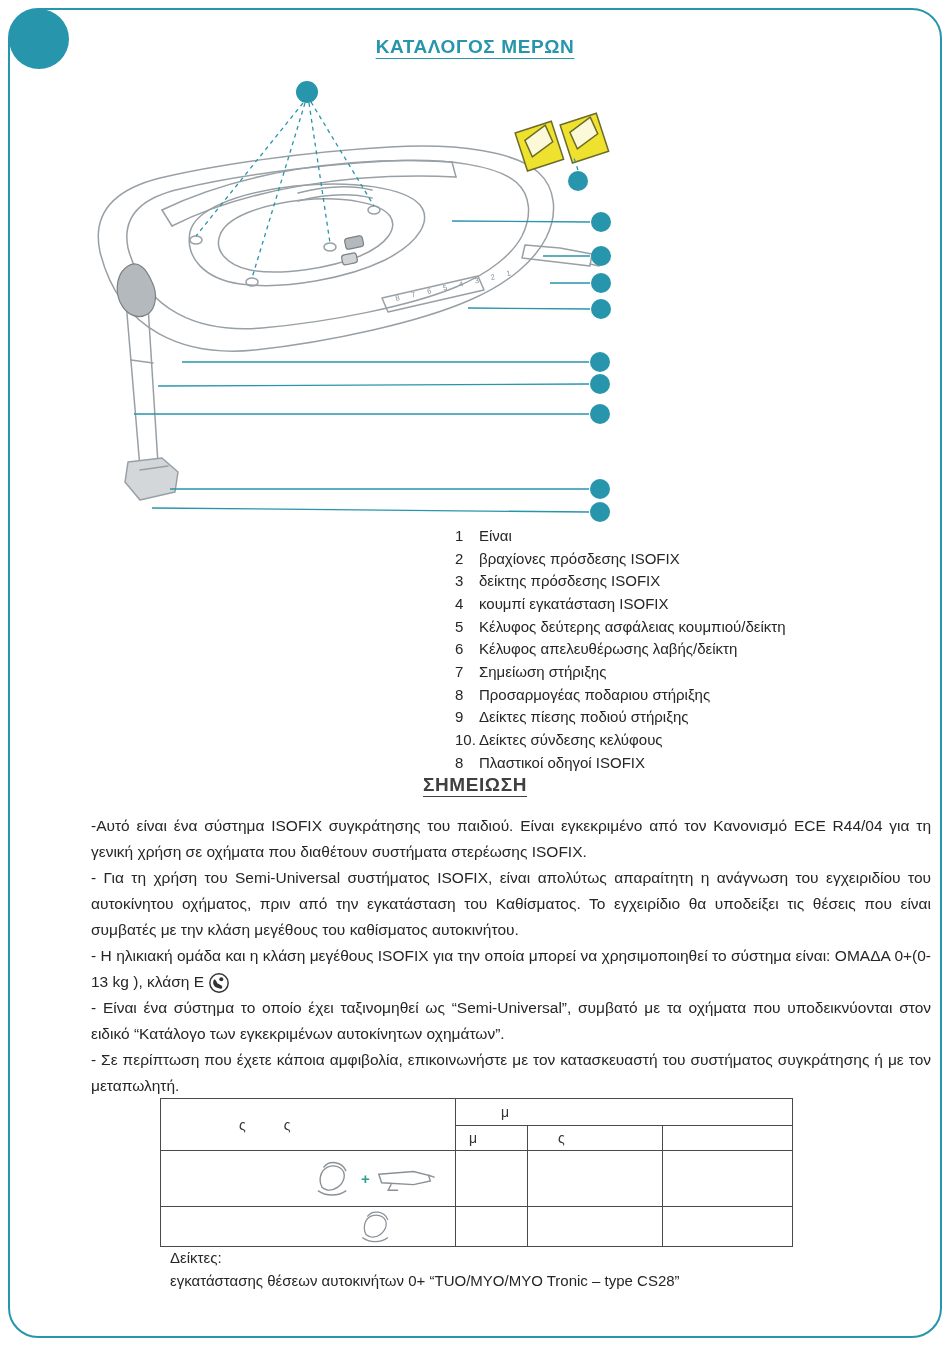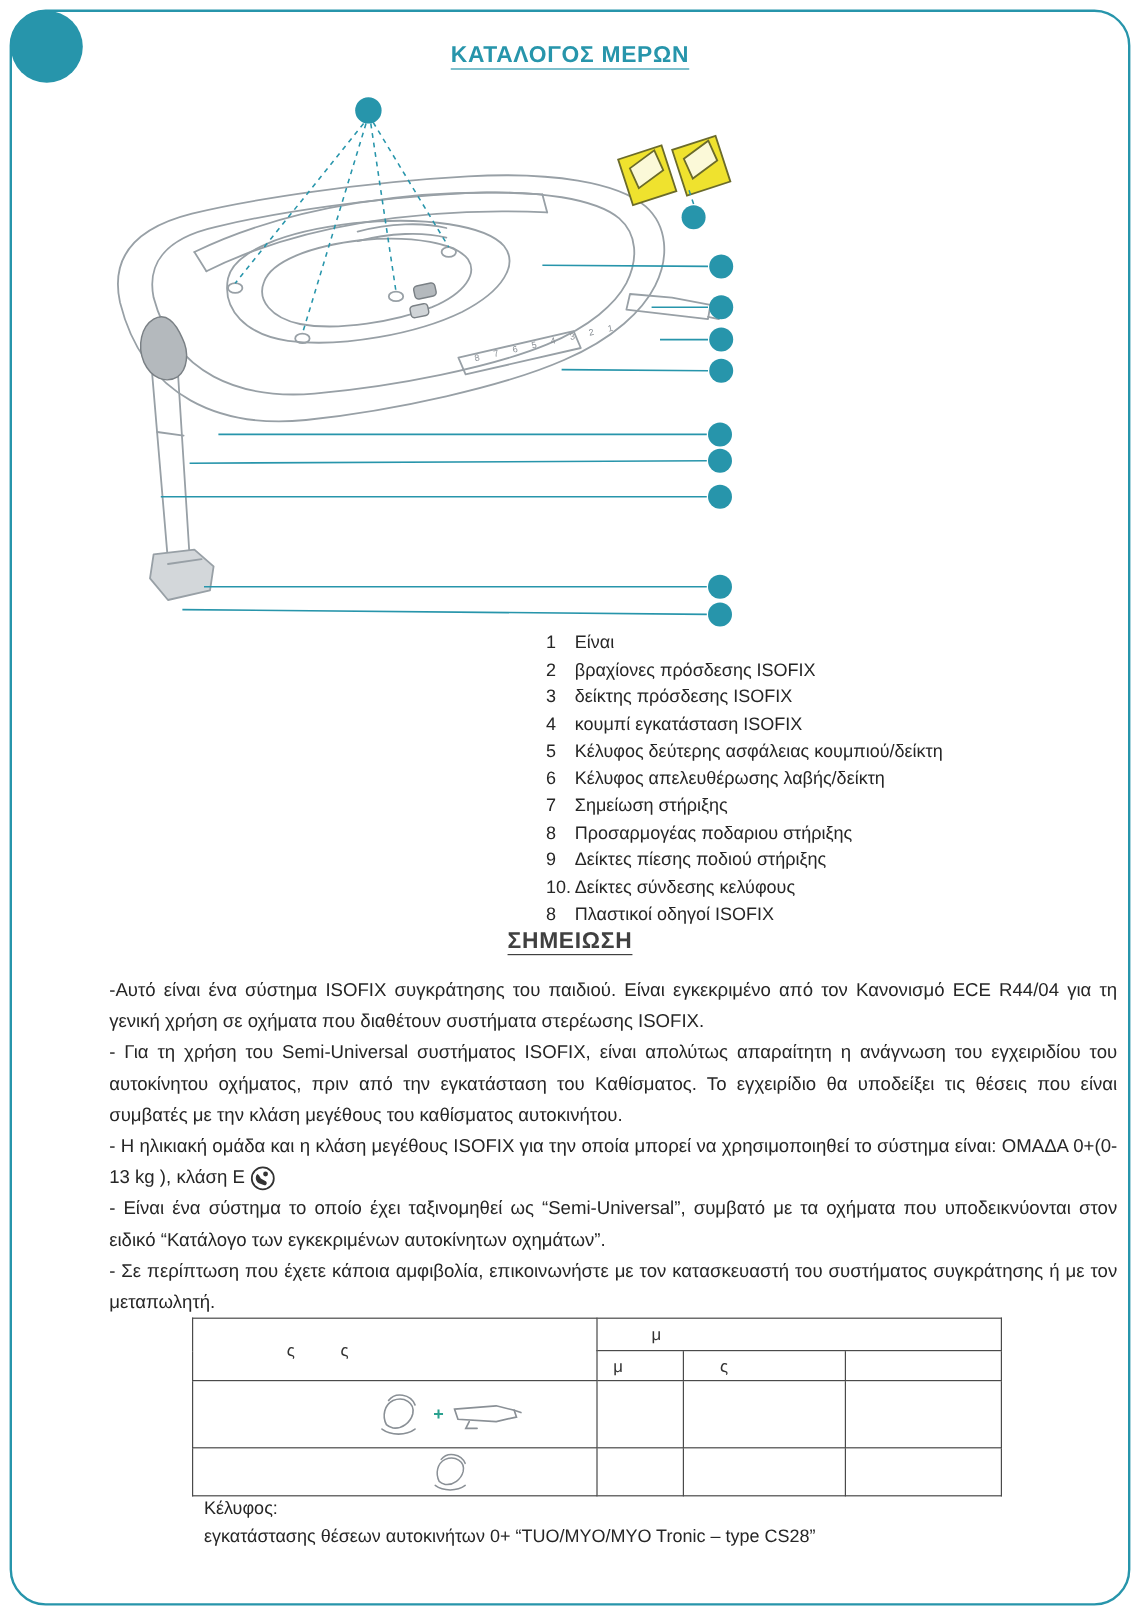--- a/index.html
+++ b/index.html
@@ -34,21 +34,21 @@
   }
   .body-text {
     position:absolute; left:55px; top:813px; width:840px;
     font-size:15.5px; line-height:26px; text-align:justify; color:#262626;margin-left:36px;
   }
   .body-text p { margin:0; }
   .inline-icon { display:inline-block; vertical-align:middle; margin-left:4px; }
 
   table.compat { position:absolute; left:160px; top:1098px; border-collapse:collapse; table-layout:fixed; }
   table.compat td { border:1px solid #4a4a4a; font-size:14px; color:#333; vertical-align:middle; }
-  .c1 { width:337px; } .c2 { width:72px; } .c3 { width:135px; } .c4 { width:130px; }
+  .c1 { width:295px; } .c2 { width:72px; } .c3 { width:135px; } .c4 { width:130px; }
   tr.hrow1 td { height:27px; }
   tr.hrow2 td { height:25px; }
   tr.drow1 td { height:56px; }
   tr.drow2 td { height:40px; }
   .hdr-left { padding-left:78px; }
   .hdr-left .gap { display:inline-block; width:38px; }
   .hdr-top { padding-left:45px; }
   .sub1 { padding-left:13px; } .sub2 { padding-left:30px; }
   .imgcell { vertical-align:middle; }
   .img-group { display:flex; align-items:center; gap:6px; }
@@ -256,16 +256,16 @@
         </div>
       </td>
       <td class="c2"></td>
       <td class="c3"></td>
       <td class="c4"></td>
     </tr>
   </tbody>
     </table>
 
   <div class="footnote">
-    <div>Κέλυφος:</div>
+    <div>Δείκτες:</div>
     <div>εγκατάστασης θέσεων αυτοκινήτων 0+ “TUO/MYO/MYO Tronic – type CS28”</div>
   </div>
 </div>
 
 </body></html>

